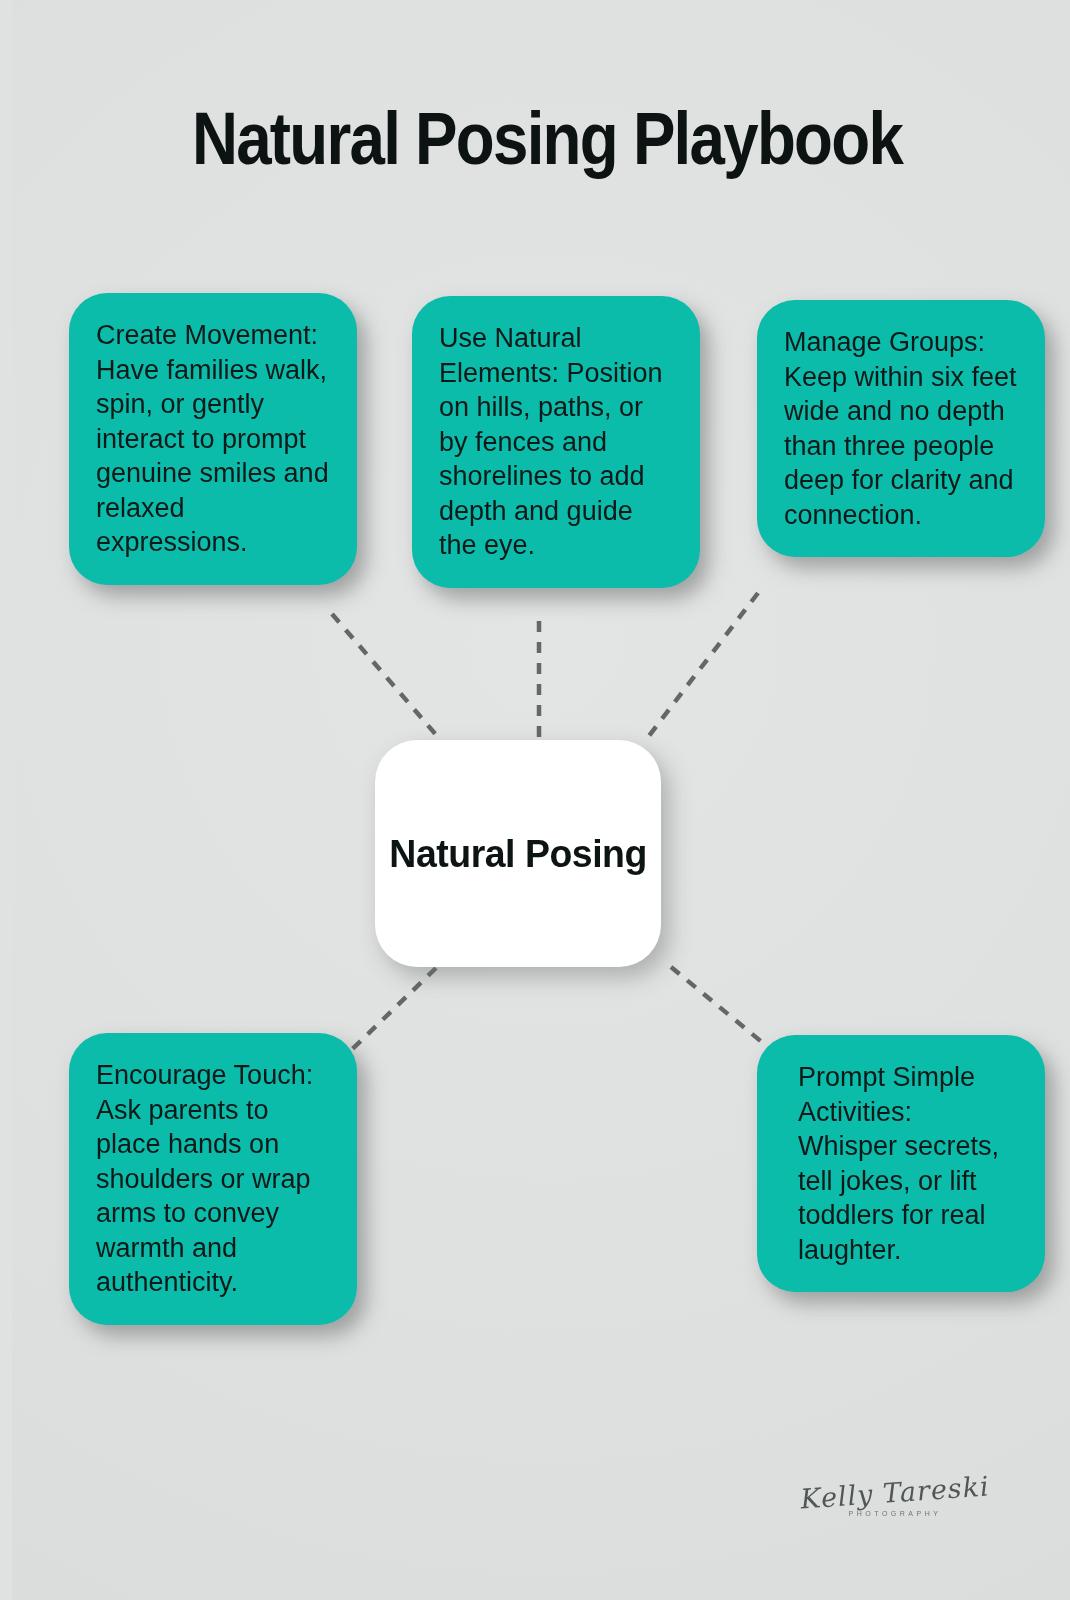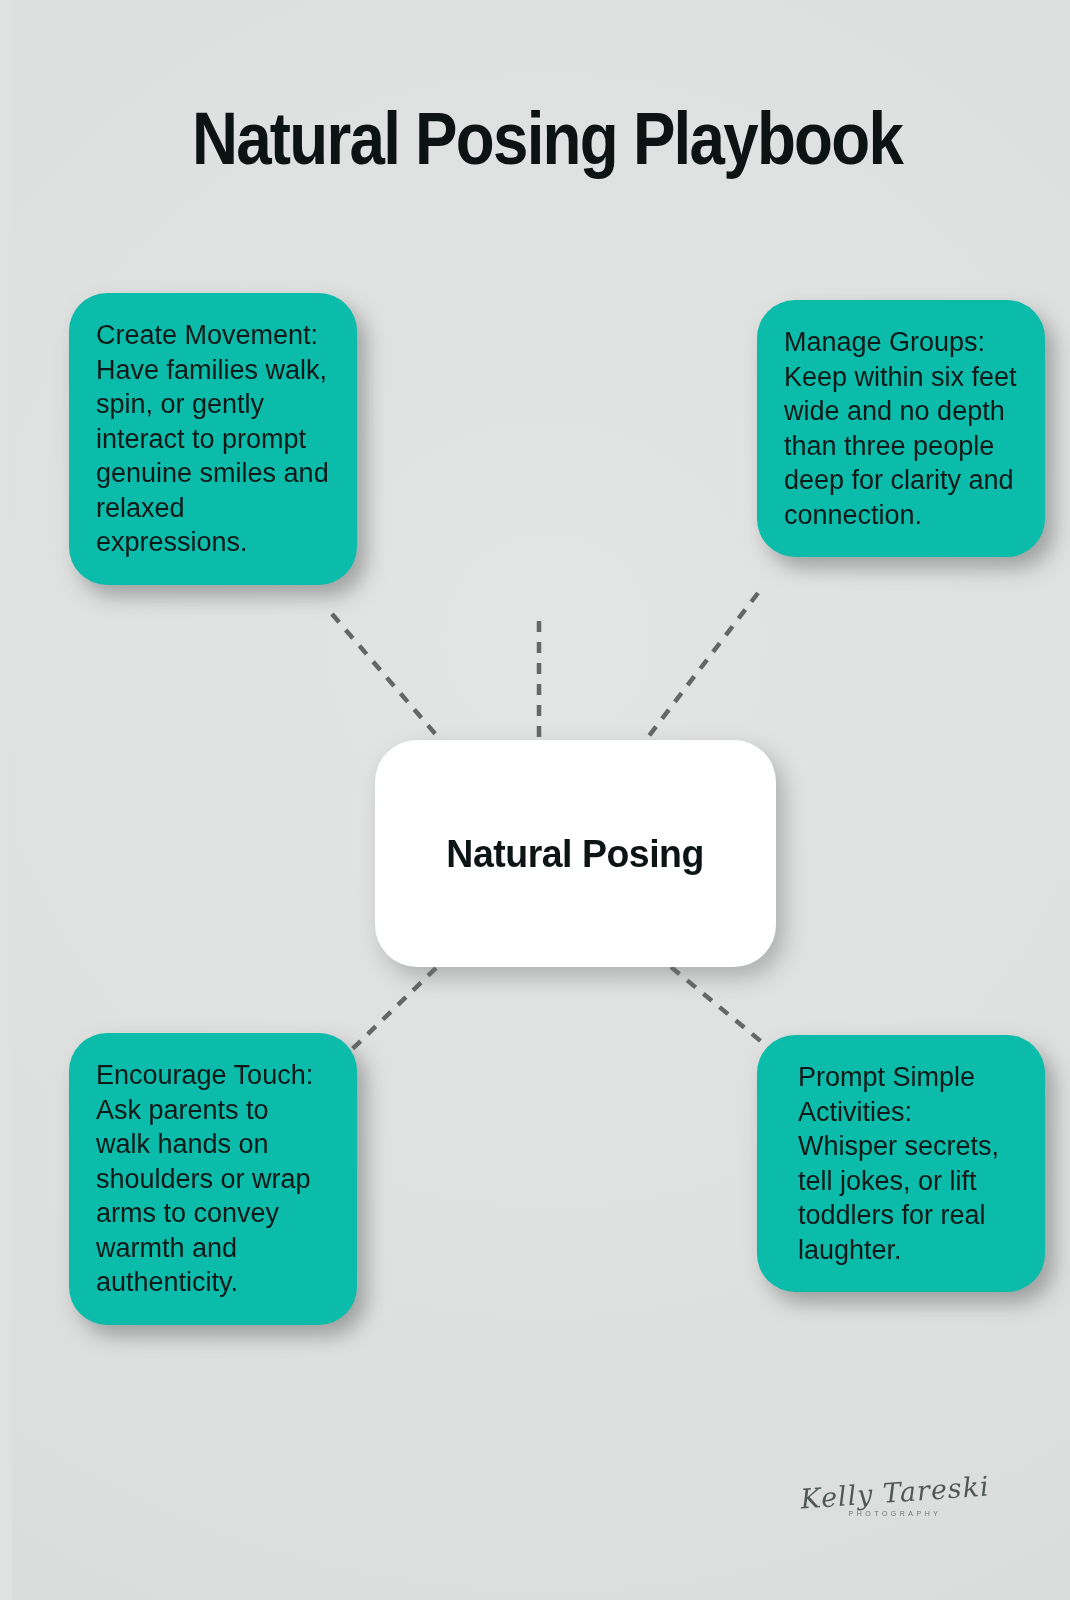--- a/index.html
+++ b/index.html
@@ -54,21 +54,21 @@
     box-shadow: 9px 11px 20px rgba(105, 110, 110, 0.55);
   }
   .node-1 { left: 57px;  top: 293px; }
   .node-2 { left: 400px; top: 296px; }
   .node-3 { left: 745px; top: 300px; }
   .node-4 { left: 57px;  top: 1033px; }
   .node-5 { left: 745px; top: 1035px; padding-left: 41px; }
   .center-node {
     position: absolute;
     left: 363px; top: 740px;
-    width: 401px; height: 227px;
+    width: 286px; height: 227px;
     box-sizing: border-box;
     background: #ffffff;
     border-radius: 42px;
     z-index: 2;
     display: flex;
     align-items: center;
     justify-content: center;
     box-shadow: 8px 10px 22px rgba(110, 115, 115, 0.45);
   }
   .center-node .label {
@@ -116,27 +116,30 @@
     <line x1="527" y1="621" x2="527" y2="741"></line>
     <line x1="746" y1="593" x2="633" y2="741"></line>
     <line x1="424" y1="968" x2="326" y2="1063"></line>
     <line x1="659" y1="967" x2="751" y2="1043"></line>
   </svg>
 
   <div class="node node-1">
     <span>Create Movement: Have families walk, spin, or gently interact to prompt genuine smiles and relaxed expressions.</span>
   </div>
 
+  <div class="node node-2">
+    <span>Use Natural Elements: Position on hills, paths, or by fences and shorelines to add depth and guide the eye.</span>
+  </div>
 
   <div class="node node-3">
     <span>Manage Groups: Keep within six feet wide and no depth than three people deep for clarity and connection.</span>
   </div>
 
   <div class="node node-4">
-    <span>Encourage Touch: Ask parents to walk hands on shoulders or wrap arms to convey warmth and authenticity.</span>
+    <span>Encourage Touch: Ask parents to place hands on shoulders or wrap arms to convey warmth and authenticity.</span>
   </div>
 
   <div class="node node-5">
     <span>Prompt Simple Activities: Whisper secrets, tell jokes, or lift toddlers for real laughter.</span>
   </div>
 
   <div class="center-node">
     <span class="label">Natural Posing</span>
   </div>
 

